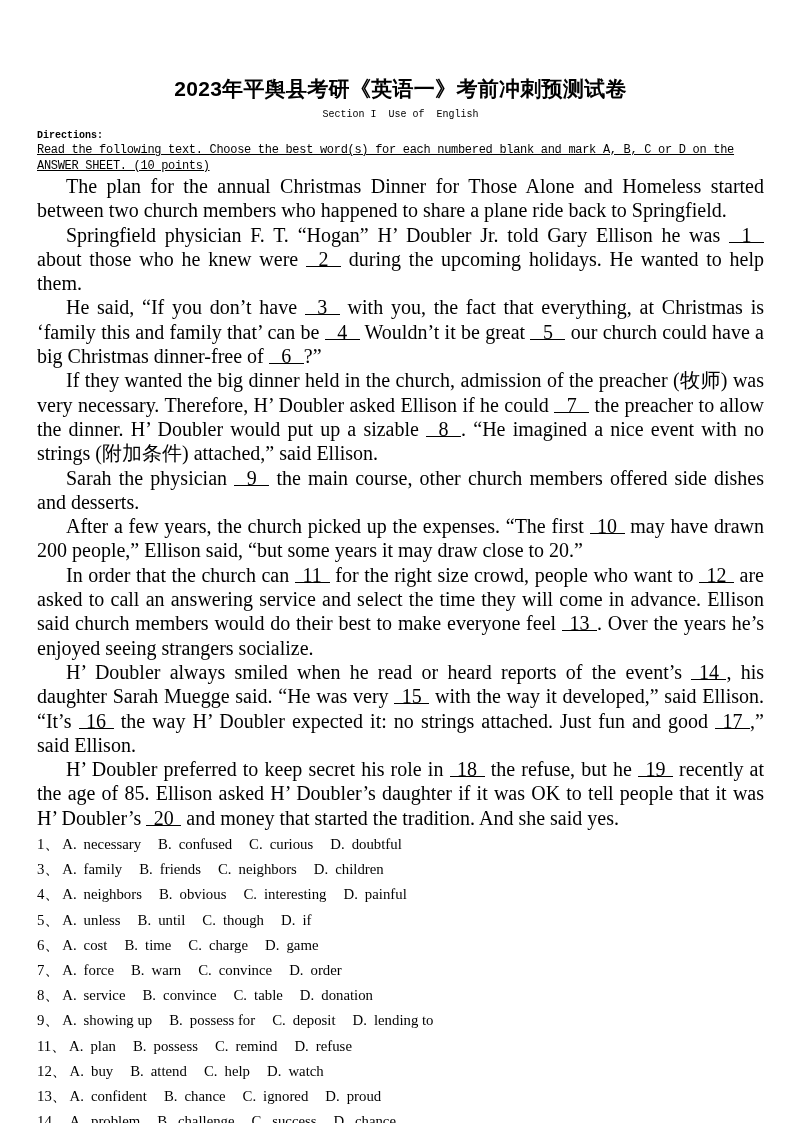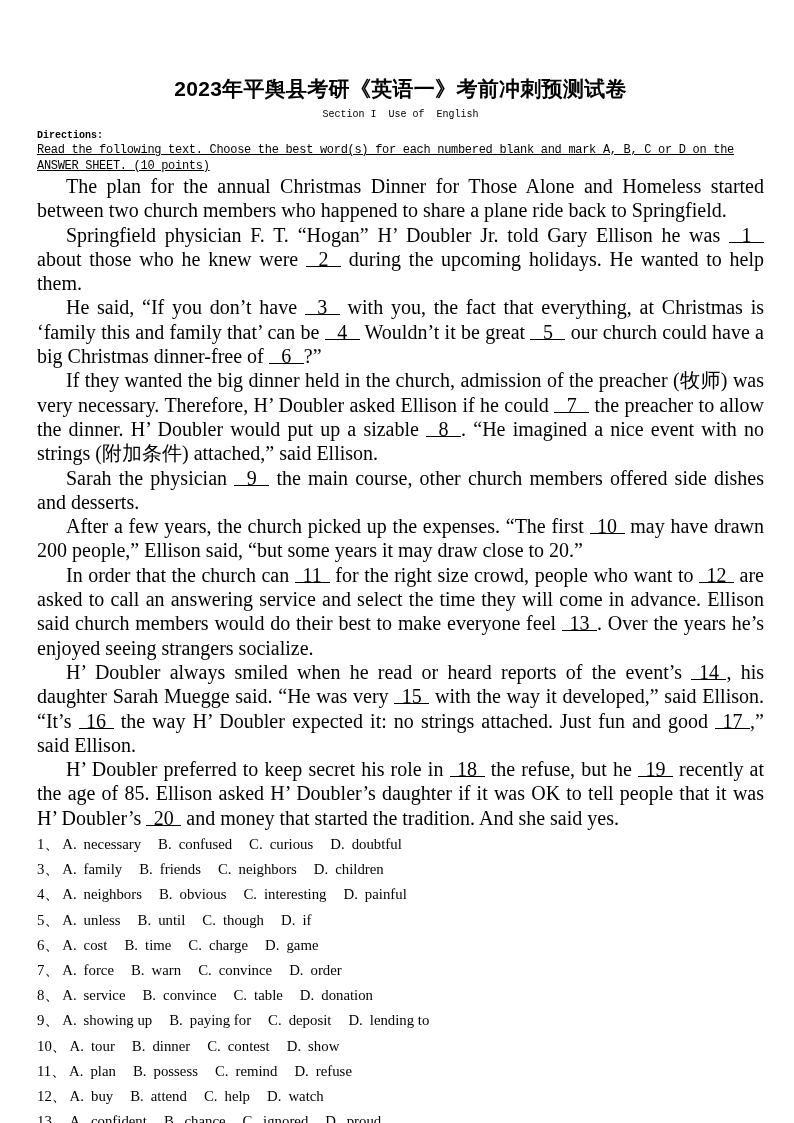--- a/index.html
+++ b/index.html
@@ -97,21 +97,20 @@
       <p><span>H’ Doubler preferred to keep secret his role in </span><span class="blank">18</span><span> the refuse, but he </span><span class="blank">19</span><span> recently at the age of 85. Ellison asked H’ Doubler’s daughter if it was OK to tell people that it was H’ Doubler’s </span><span class="blank">20</span><span> and money that started the tradition. And she said yes.</span></p>
     </div>
   <div class="questions">
       <div class="q"><span class="qnum">1、</span><span class="opt"><span class="opt-label">A.</span><span>necessary</span></span><span class="opt"><span class="opt-label">B.</span><span>confused</span></span><span class="opt"><span class="opt-label">C.</span><span>curious</span></span><span class="opt"><span class="opt-label">D.</span><span>doubtful</span></span></div>
       <div class="q"><span class="qnum">3、</span><span class="opt"><span class="opt-label">A.</span><span>family</span></span><span class="opt"><span class="opt-label">B.</span><span>friends</span></span><span class="opt"><span class="opt-label">C.</span><span>neighbors</span></span><span class="opt"><span class="opt-label">D.</span><span>children</span></span></div>
       <div class="q"><span class="qnum">4、</span><span class="opt"><span class="opt-label">A.</span><span>neighbors</span></span><span class="opt"><span class="opt-label">B.</span><span>obvious</span></span><span class="opt"><span class="opt-label">C.</span><span>interesting</span></span><span class="opt"><span class="opt-label">D.</span><span>painful</span></span></div>
       <div class="q"><span class="qnum">5、</span><span class="opt"><span class="opt-label">A.</span><span>unless</span></span><span class="opt"><span class="opt-label">B.</span><span>until</span></span><span class="opt"><span class="opt-label">C.</span><span>though</span></span><span class="opt"><span class="opt-label">D.</span><span>if</span></span></div>
       <div class="q"><span class="qnum">6、</span><span class="opt"><span class="opt-label">A.</span><span>cost</span></span><span class="opt"><span class="opt-label">B.</span><span>time</span></span><span class="opt"><span class="opt-label">C.</span><span>charge</span></span><span class="opt"><span class="opt-label">D.</span><span>game</span></span></div>
       <div class="q"><span class="qnum">7、</span><span class="opt"><span class="opt-label">A.</span><span>force</span></span><span class="opt"><span class="opt-label">B.</span><span>warn</span></span><span class="opt"><span class="opt-label">C.</span><span>convince</span></span><span class="opt"><span class="opt-label">D.</span><span>order</span></span></div>
       <div class="q"><span class="qnum">8、</span><span class="opt"><span class="opt-label">A.</span><span>service</span></span><span class="opt"><span class="opt-label">B.</span><span>convince</span></span><span class="opt"><span class="opt-label">C.</span><span>table</span></span><span class="opt"><span class="opt-label">D.</span><span>donation</span></span></div>
-      <div class="q"><span class="qnum">9、</span><span class="opt"><span class="opt-label">A.</span><span>showing up</span></span><span class="opt"><span class="opt-label">B.</span><span>paying for</span></span><span class="opt"><span class="opt-label">C.</span><span>deposit</span></span><span class="opt"><span class="opt-label">D.</span><span>lending to</span></span></div>
-      <div class="q"><span class="qnum">10、</span><span class="opt"><span class="opt-label">A.</span><span>tour</span></span><span class="opt"><span class="opt-label">B.</span><span>dinner</span></span><span class="opt"><span class="opt-label">C.</span><span>contest</span></span><span class="opt"><span class="opt-label">D.</span><span>show</span></span></div>
+      <div class="q"><span class="qnum">9、</span><span class="opt"><span class="opt-label">A.</span><span>showing up</span></span><span class="opt"><span class="opt-label">B.</span><span>possess for</span></span><span class="opt"><span class="opt-label">C.</span><span>deposit</span></span><span class="opt"><span class="opt-label">D.</span><span>lending to</span></span></div>
       <div class="q"><span class="qnum">11、</span><span class="opt"><span class="opt-label">A.</span><span>plan</span></span><span class="opt"><span class="opt-label">B.</span><span>possess</span></span><span class="opt"><span class="opt-label">C.</span><span>remind</span></span><span class="opt"><span class="opt-label">D.</span><span>refuse</span></span></div>
       <div class="q"><span class="qnum">12、</span><span class="opt"><span class="opt-label">A.</span><span>buy</span></span><span class="opt"><span class="opt-label">B.</span><span>attend</span></span><span class="opt"><span class="opt-label">C.</span><span>help</span></span><span class="opt"><span class="opt-label">D.</span><span>watch</span></span></div>
       <div class="q"><span class="qnum">13、</span><span class="opt"><span class="opt-label">A.</span><span>confident</span></span><span class="opt"><span class="opt-label">B.</span><span>chance</span></span><span class="opt"><span class="opt-label">C.</span><span>ignored</span></span><span class="opt"><span class="opt-label">D.</span><span>proud</span></span></div>
       <div class="q"><span class="qnum">14、</span><span class="opt"><span class="opt-label">A.</span><span>problem</span></span><span class="opt"><span class="opt-label">B.</span><span>challenge</span></span><span class="opt"><span class="opt-label">C.</span><span>success</span></span><span class="opt"><span class="opt-label">D.</span><span>chance</span></span></div>
       <div class="q"><span class="qnum">15、</span><span class="opt"><span class="opt-label">A.</span><span>busy</span></span><span class="opt"><span class="opt-label">B.</span><span>familiar</span></span><span class="opt"><span class="opt-label">C.</span><span>patient</span></span><span class="opt"><span class="opt-label">D.</span><span>pleased</span></span></div>
     </div>
 </div>
 
 </body></html>

